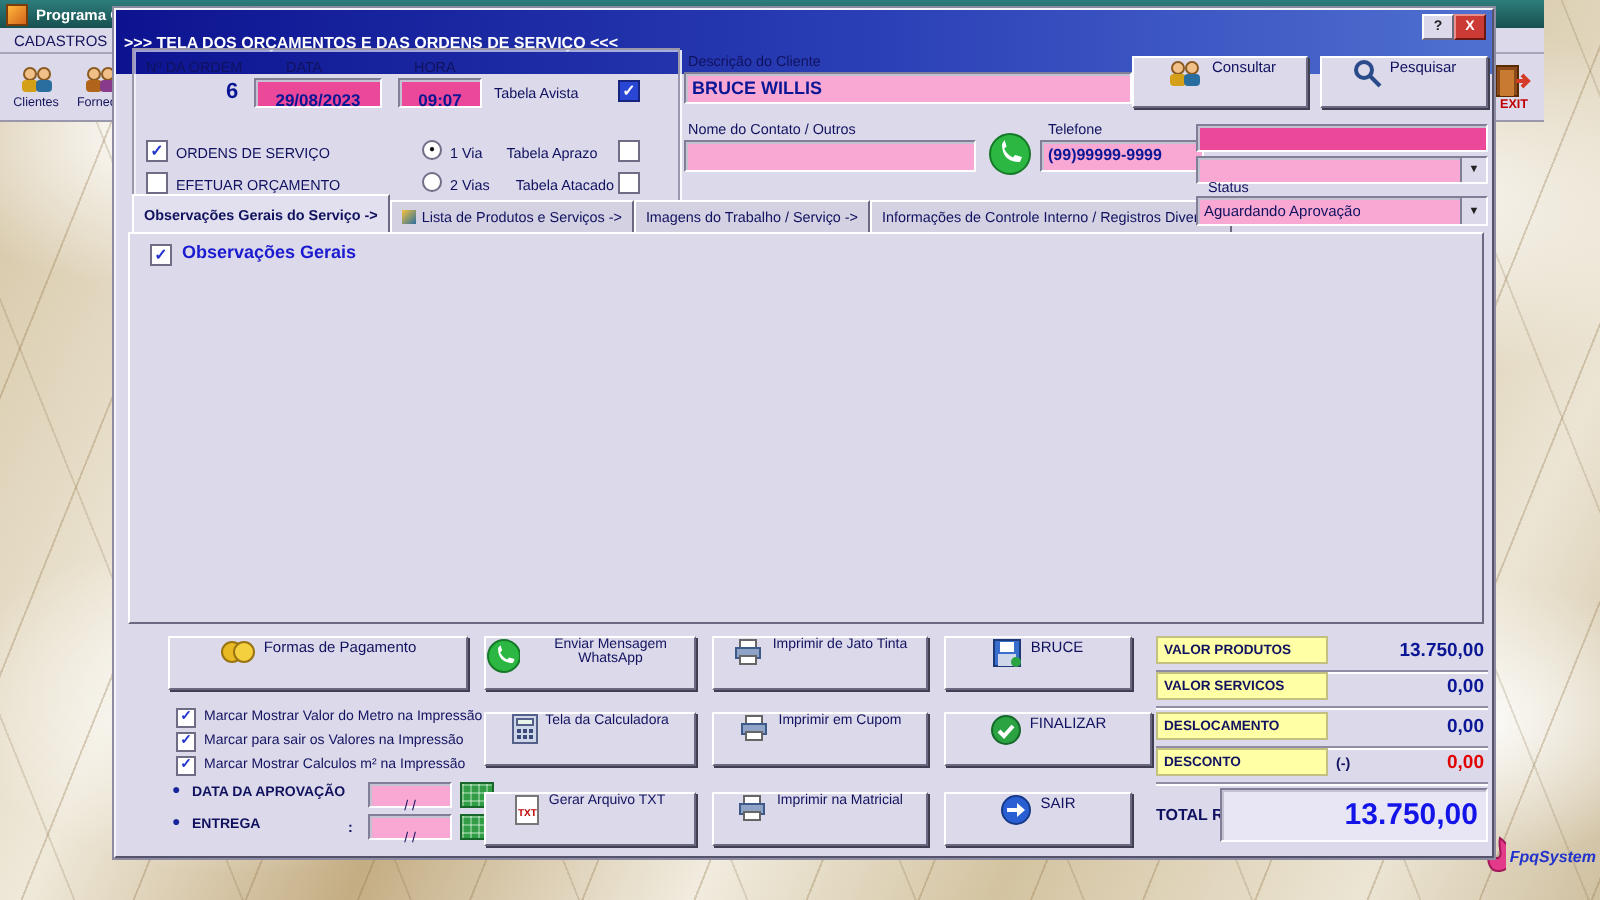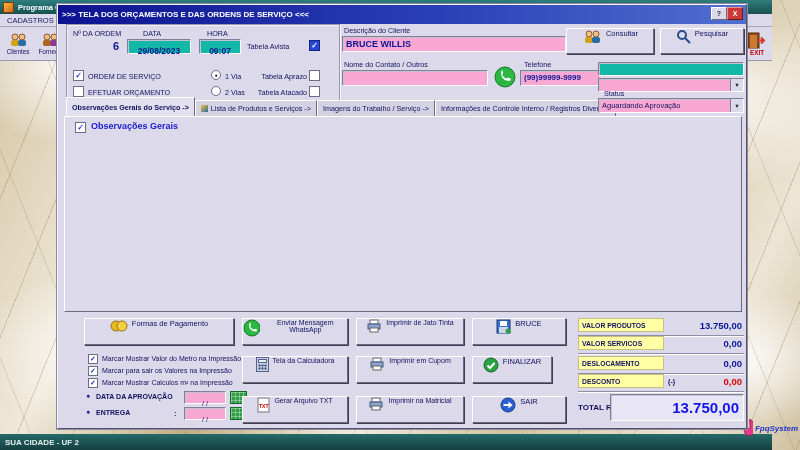--- a/index.html
+++ b/index.html
@@ -24,31 +24,31 @@
   .toolbar{left:0;top:27px;width:772px;height:34px;background:#dcd9ea;border-bottom:1px solid #9a97ad;box-sizing:border-box}
   .toolbtn{position:absolute;top:1px;width:32px;height:31px;display:flex;flex-direction:column;align-items:center;
     justify-content:center;font-size:6.3px;color:#15155e;background:#dcd9ea}
   .statusbar{left:0;top:434px;width:772px;height:16px;background:linear-gradient(180deg,#256a6a,#153f3f);color:#e6efef;
     font-size:8px;font-weight:bold;display:flex;align-items:center;padding-left:5px;box-sizing:border-box}
   .logo{left:742px;top:414px;width:56px;height:28px;display:flex;align-items:center;gap:2px}
   .logo span{font-size:8px;font-weight:bold;font-style:italic;color:#2233cc}
   
   .dialog{left:57px;top:4px;width:690px;height:425px;background:#dcd9ea;border:1px solid;
     border-color:#f4f3fa #55536b #55536b #f4f3fa;box-shadow:0 0 0 1px #8d8ba1;box-sizing:border-box}
-  .dlg-title{position:absolute;left:0;top:0;right:0;height:19px;background:linear-gradient(90deg,#0d1390,#2a3fb6 55%,#5070d0);
+  .dlg-title{position:absolute;left:0;top:0;right:0;height:32px;background:linear-gradient(90deg,#0d1390,#2a3fb6 55%,#5070d0);
     color:#fff;font-size:8px;font-weight:bold;display:flex;align-items:center;padding-left:4px;box-sizing:border-box}
   .tbtn{position:absolute;top:2px;width:14px;height:11px;font-size:7px;font-weight:bold;display:flex;align-items:center;
     justify-content:center;background:#dcd9ea;color:#222;border:1px solid;border-color:#fff #6b6981 #6b6981 #fff}
   .tbtn.close{background:#cc3a35;color:#fff;border-color:#e8908c #6b1713 #6b1713 #e8908c}
   .grp{border:1px solid #9a97ad;box-shadow:1px 1px 0 rgba(255,255,255,.85), inset 1px 1px 0 rgba(255,255,255,.6)}
   .lbl{font-size:7.2px;color:#10125f;white-space:nowrap}
   .bold{font-weight:bold}
   .navy{color:#0a1694}
   .sunken{background:#f9a8d4;border:1px solid;border-color:#817f97 #fdfdff #fdfdff #817f97;box-shadow:inset 1px 1px 0 #c4c2d2;box-sizing:border-box}
-  .yellow{background:#14b8a6}
+  .yellow{background:#ec4899}
   .fieldtext{font-size:9px;font-weight:bold;color:#0a1694;line-height:14px;padding-left:3px;white-space:nowrap;overflow:hidden}
   .btn{background:#dcd9ea;border:1px solid;border-color:#fff #6b6981 #6b6981 #fff;box-shadow:1px 1px 0 #403f52;
     display:flex;justify-content:center;gap:4px;font-size:7.5px;color:#10125f;box-sizing:border-box;cursor:default;text-align:center}
   .btn.sm{font-size:7px}
   .cb{box-sizing:border-box;width:11px;height:11px;background:#fff;border:1px solid #6f6d86;font-size:8px;line-height:9px;
     text-align:center;color:#2034cc;font-weight:bold}
   .cb.small{width:10px;height:10px;font-size:7px;line-height:8px}
   .cb.filled{background:#2a46d4;color:#fff;border-color:#16247e}
   .radio{box-sizing:border-box;width:10px;height:10px;border-radius:50%;background:#fff;border:1px solid #6f6d86;
     display:flex;align-items:center;justify-content:center;font-size:5px;color:#111}
@@ -110,23 +110,20 @@
     </div>
     <div class="toolbtn" style="left:744px;width:26px">
       <svg width="22" height="17">
         <rect x="2" y="1" width="11" height="15" fill="#8a4a1a" stroke="#5a2a00"></rect>
         <rect x="4" y="3" width="7" height="13" fill="#c87a30"></rect>
         <path d="M12 8.5 h6 m-3 -3 l3 3 -3 3" stroke="#d43c28" stroke-width="2" fill="none"></path>
       </svg>
       <span style="color:#c00000;font-weight:bold">EXIT</span>
     </div>
   </div>
-  <div class="abs statusbar">
-    <span>SUA CIDADE - UF 2</span>
-  </div>
   <div class="abs logo">
     <svg width="16" height="20">
       <path d="M8 1 C13 5 15 9 13 14 C11 18 5 19 3 15 C1 11 3 9 5 8 C4 11 7 12 8 10 C9 8 7 5 8 1 z" fill="#e43a8a" stroke="#a01858"></path>
     </svg>
     <span>FpqSystem</span>
   </div>
 
   <div class="abs dialog">
     <div class="dlg-title">
       <span>&gt;&gt;&gt;  TELA DOS ORÇAMENTOS E DAS ORDENS DE SERVIÇO  &lt;&lt;&lt;</span>
@@ -146,26 +143,26 @@
         <span class="fieldtext" style="font-size:8.5px;padding-left:0">29/08/2023</span>
       </div>
       <span class="abs lbl" style="left:140px;top:4px">HORA</span>
       <div class="abs sunken yellow" style="left:132px;top:14px;width:42px;height:15px;text-align:center">
         <span class="fieldtext" style="font-size:8.5px;padding-left:0">09:07</span>
       </div>
       <span class="abs lbl" style="left:180px;top:17px">Tabela Avista</span>
       <div class="abs cb filled" style="left:242px;top:15px"><span>✓</span></div>
 
       <div class="abs cb" style="left:6px;top:45px"><span>✓</span></div>
-      <span class="abs lbl" style="left:21px;top:47px">ORDEM DE SERVIÇO</span>
+      <span class="abs lbl" style="left:21px;top:47px">ORDENS DE SERVIÇO</span>
       <div class="abs radio" style="left:144px;top:45px">
           <span class="rdot">●</span>
         </div>
       <span class="abs lbl" style="left:158px;top:47px">1 Via</span>
-      <span class="abs lbl" style="left:178px;top:47px;width:62px;text-align:right;display:inline-block">Tabela Aprazo</span>
+      <span class="abs lbl" style="left:178px;top:47px;width:62px;text-align:center;display:inline-block">Tabela Aprazo</span>
       <div class="abs cb" style="left:242px;top:45px"></div>
 
       <div class="abs cb" style="left:6px;top:61px"></div>
       <span class="abs lbl" style="left:21px;top:63px">EFETUAR ORÇAMENTO</span>
       <div class="abs radio" style="left:144px;top:61px"></div>
       <span class="abs lbl" style="left:158px;top:63px">2 Vias</span>
       <span class="abs lbl" style="left:178px;top:63px;width:62px;text-align:right;display:inline-block">Tabela Atacado</span>
       <div class="abs cb" style="left:242px;top:61px"></div>
     </div>
 
@@ -327,21 +324,21 @@
 
     <div class="abs btn" style="left:414px;top:313px;width:94px;height:27px">
       <svg width="15" height="15">
         <rect x="1" y="1" width="13" height="13" fill="#3a6ecc" stroke="#1c3a77"></rect>
         <rect x="4" y="2" width="7" height="5" fill="#fff"></rect>
           <rect x="3" y="8" width="9" height="6" fill="#cfd8ea"></rect>
         <circle cx="12" cy="12" r="2.5" fill="#2ba342"></circle>
       </svg>
       <span>BRUCE</span>
     </div>
-    <div class="abs btn" style="left:414px;top:351px;width:80px;height:27px">
+    <div class="abs btn" style="left:414px;top:351px;width:104px;height:27px">
       <svg width="16" height="16">
         <circle cx="8" cy="8" r="7" fill="#2ba342" stroke="#14692a"></circle>
         <path d="M4.5 8.5 l2.5 2.5 4.5-5" stroke="#fff" stroke-width="2" fill="none"></path>
       </svg>
       <span>FINALIZAR</span>
     </div>
     <div class="abs btn" style="left:414px;top:391px;width:94px;height:27px">
       <svg width="16" height="16">
         <circle cx="8" cy="8" r="7" fill="#2a5fd4" stroke="#163a88"></circle>
         <path d="M4 8 h5 v-2.5 l4 3.5 -4 3.5 v-2.5 h-5 z" fill="#fff" transform="translate(-0.5 -1)"></path>

